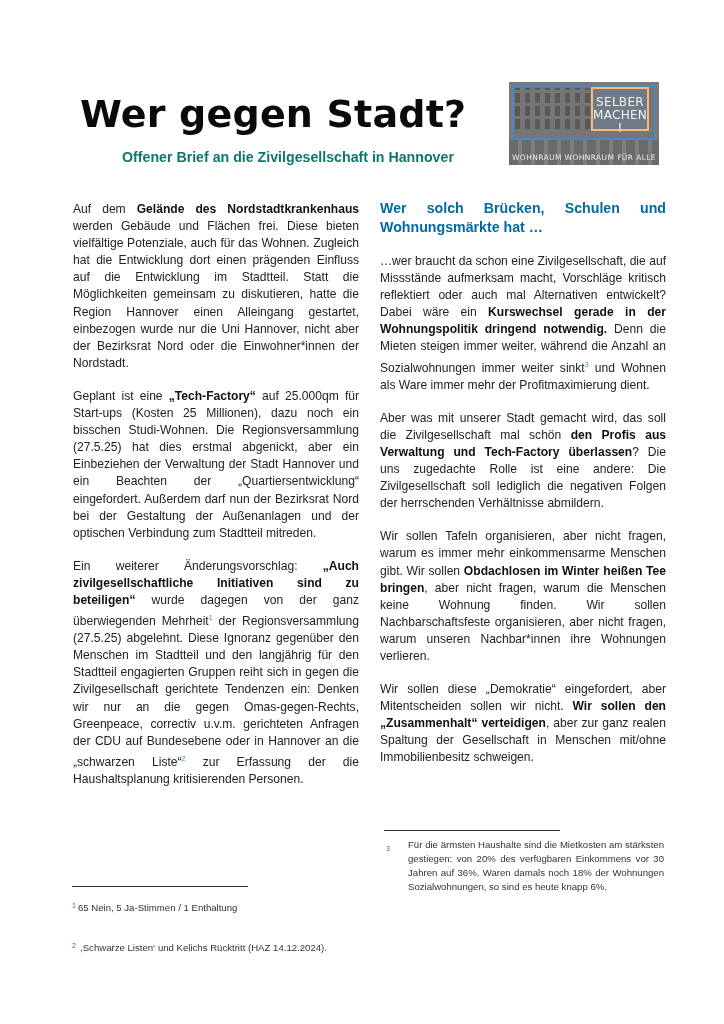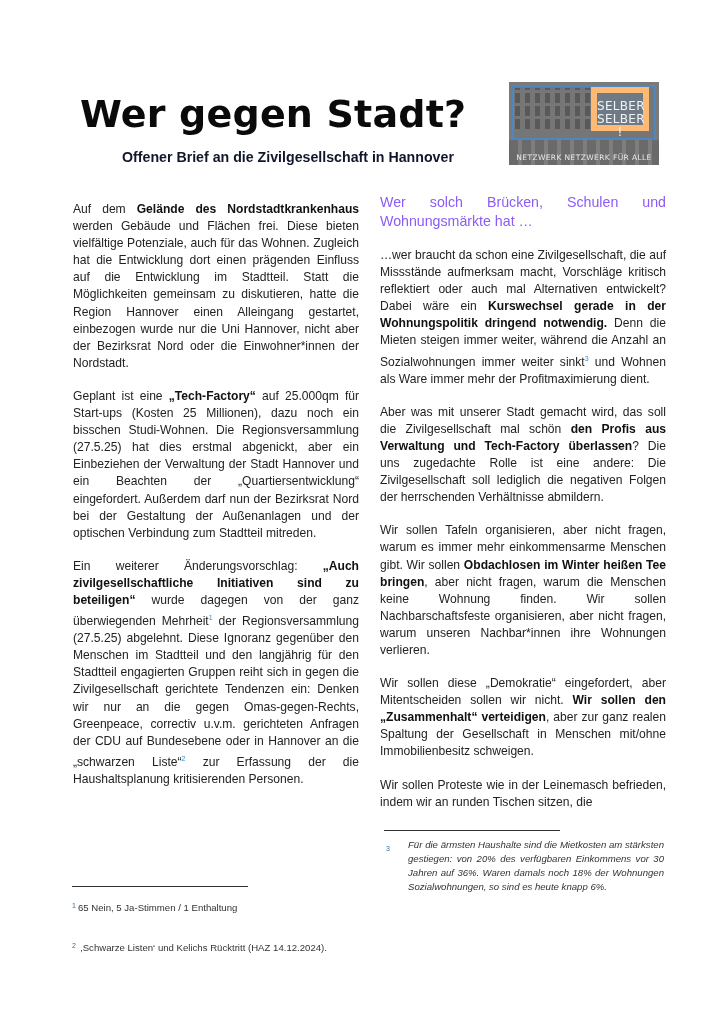--- a/index.html
+++ b/index.html
@@ -9,86 +9,86 @@
       color: #222222;
     }
     .page { position: absolute; inset: 0; }
     .title {
       position: absolute; left: 80px; top: 92px; margin: 0;
       font-size: 38px; font-weight: 700; color: #0a0a0a; letter-spacing: 0.2px;
       font-family: "DejaVu Sans", sans-serif;
     }
     .subtitle {
       position: absolute; left: 122px; top: 149px; margin: 0;
-      font-size: 14.2px; font-weight: 700; color: #0f172a;
+      font-size: 14.2px; font-weight: 700; color: #0f766e;
     }
     .logo {
       position: absolute; left: 509px; top: 82px; width: 150px; height: 83px;
       background: #7a7a7a; overflow: hidden;
     }
     .logo .frame {
       position: absolute; left: 3px; top: 3px; width: 144px; height: 55px;
       border: 2px solid #4f86c0; box-sizing: border-box; background: #767676;
     }
     .logo .windows {
       position: absolute; left: 6px; top: 6px; width: 80px; height: 44px;
       background-image: repeating-linear-gradient(90deg, #555 0 5px, transparent 5px 10px);
       opacity: .85;
     }
     .logo .windows::after {
       content: ""; position: absolute; inset: 0;
       background-image: repeating-linear-gradient(0deg, #767676 0 3px, transparent 3px 13px);
     }
     .logo .box {
       position: absolute; left: 82px; top: 5px; width: 58px; height: 44px;
-      border: 6px solid #fdba74; box-sizing: border-box; background: #6e7a86;
+      border: 2px solid #fdba74; box-sizing: border-box; background: #6e7a86;
       color: #f2f2f2; font-size: 12px; line-height: 13px; text-align: center;
       padding-top: 7px; font-family: "DejaVu Sans", sans-serif; letter-spacing: .3px;
     }
     .logo .bottom {
       position: absolute; left: 0; bottom: 0; width: 150px; height: 25px;
       background-image: repeating-linear-gradient(90deg, #6a6a6a 0 9px, #7e7e7e 9px 13px);
     }
     .logo .tag {
       position: absolute; left: 0; bottom: 3px; width: 150px; text-align: center;
       font-size: 7.5px; color: #e8e8e8; letter-spacing: .4px;
       font-family: "DejaVu Sans", sans-serif;
     }
     .col { position: absolute; top: 185px; width: 286px; font-size: 12.1px; line-height: 17.1px; }
     .col.left { left: 73px; }
     .col.right { left: 380px; top: 189px; }
     .col p { margin: 16px 0 9px 0; text-align: justify; }
-    .col h2 { margin: 4px 0 10px 0; font-size: 14.2px; line-height: 19px; font-weight: 400; color: #8b5cf6; text-align: justify; }
+    .col h2 { margin: 10px 0 10px 0; font-size: 14.2px; line-height: 19px; font-weight: 700; color: #0369a1; text-align: justify; }
     .col h2.h-space { margin-top: 4px; }
     b { color: #111; }
     sup.fn { color: #3a8cc4; font-size: 7px; vertical-align: 5px; }
     .fn-rule { position: absolute; height: 1px; background: #333; }
     .footnote { position: absolute; font-size: 9.6px; line-height: 14px; color: #333; }
     .footnote .mk { color: #2f6fa8; font-size: 7px; vertical-align: 3px; margin-right: 2px; }
     .fn3 { left: 386px; top: 838px; width: 278px; }
     .fn3 .mk { position: absolute; left: 0; top: 4px; }
-    .fn3 p { margin: 0 0 7px 22px; text-align: justify; font-style: italic; }
+    .fn3 p { margin: 0 0 7px 22px; text-align: justify; }
   </style>
 </head>
 <body>
 
 <div class="page">
 
   <h1 class="title">Wer gegen Stadt?</h1>
   <div class="subtitle">Offener Brief an die Zivilgesellschaft in Hannover</div>
 
   <div class="logo">
     <div class="frame"></div>
     <div class="windows"></div>
     <div class="box">
       <div>SELBER</div>
-      <div>SELBER !</div>
+      <div>MACHEN !</div>
     </div>
     <div class="bottom"></div>
-    <div class="tag">NETZWERK NETZWERK FÜR ALLE</div>
+    <div class="tag">WOHNRAUM WOHNRAUM FÜR ALLE</div>
   </div>
 
   <div class="col left">
     <p>
       <span>Auf dem </span><b>Gelände des Nordstadtkrankenhaus</b><span> werden Gebäude und Flächen frei. Diese bieten vielfältige Potenziale, auch für das Wohnen. Zugleich hat die Entwicklung dort einen prägenden Einfluss auf die Entwicklung im Stadtteil. Statt die Möglichkeiten gemeinsam zu diskutieren, hatte die Region Hannover einen Alleingang gestartet, einbezogen wurde nur die Uni Hannover, nicht aber der Bezirksrat Nord oder die Einwohner*innen der Nordstadt.</span>
     </p>
     <p>
       <span>Geplant ist eine </span><b>„Tech-Factory“</b><span> auf 25.000qm für Start-ups (Kosten 25 Millionen), dazu noch ein bisschen Studi-Wohnen. Die Regionsversammlung (27.5.25) hat dies erstmal abgenickt, aber ein Einbeziehen der Verwaltung der Stadt Hannover und ein Beachten der „Quartiersentwicklung“ eingefordert.  Außerdem darf nun der Bezirksrat Nord bei der Gestaltung der Außenanlagen und der optischen Verbindung zum Stadtteil mitreden.</span>
     </p>
     <p>
@@ -103,23 +103,20 @@
     </p>
     <p>
       <span>Aber was mit unserer Stadt gemacht wird, das soll die Zivilgesellschaft mal schön </span><b>den Profis aus Verwaltung und Tech-Factory überlassen</b><span>? Die uns zugedachte Rolle ist eine andere: Die Zivilgesellschaft soll lediglich die negativen Folgen der herrschenden Verhältnisse abmildern.</span>
     </p>
     <p>
       <span>Wir sollen Tafeln organisieren, aber nicht fragen, warum es immer mehr einkommensarme Menschen gibt. Wir sollen </span><b>Obdachlosen im Winter heißen Tee bringen</b><span>, aber nicht fragen, warum die Menschen keine Wohnung finden. Wir sollen Nachbarschaftsfeste organisieren, aber nicht fragen, warum unseren Nachbar*innen ihre Wohnungen verlieren.</span>
     </p>
     <p>
       <span>Wir sollen diese „Demokratie“ eingefordert, aber Mitentscheiden sollen wir nicht. </span><b>Wir sollen den „Zusammenhalt“ verteidigen</b><span>, aber zur ganz realen Spaltung der Gesellschaft in Menschen mit/ohne Immobilienbesitz schweigen.</span>
     </p>
-    <p>
-      <span>Wir sollen Proteste wie in der Leinemasch befrieden, indem wir an runden Tischen sitzen, die</span>
-    </p>
   </div>
 
   <div class="fn-rule" style="left:72px; top:886px; width:176px;"></div>
   <div class="footnote" style="left:72px; top:899px;">
     <span class="mk">1</span><span>65 Nein, 5 Ja-Stimmen / 1 Enthaltung</span>
   </div>
   <div class="footnote" style="left:72px; top:939px;">
     <span class="mk">2</span><span> ‚Schwarze Listen‘ und Kelichs Rücktritt (HAZ 14.12.2024).</span>
   </div>
 

